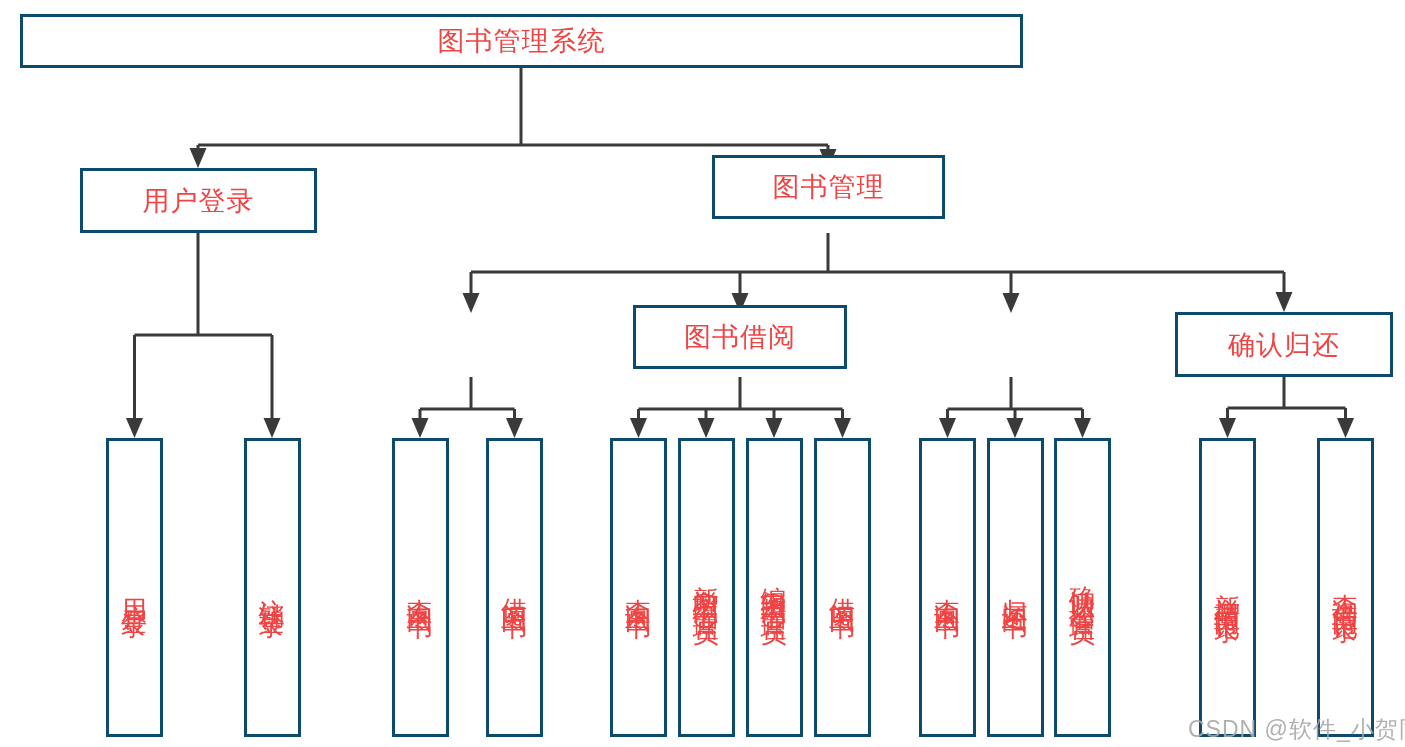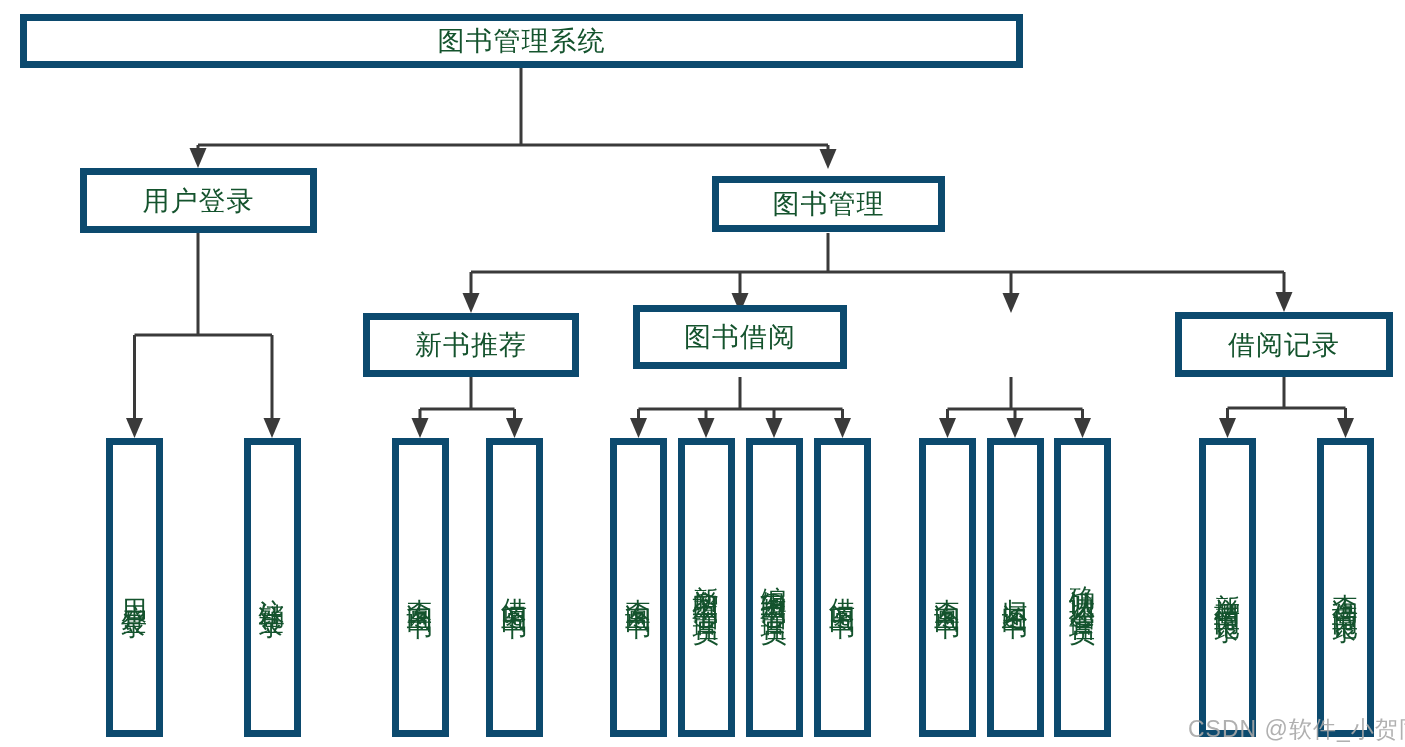--- a/index.html
+++ b/index.html
@@ -27,22 +27,22 @@
     fill: none;
   }
   .head {
     fill: #3a3a3a;
     stroke: none;
   }
   .box {
     position: absolute;
     box-sizing: border-box;
     background: #ffffff;
-    border: 7px solid #0c4a6e;
-    color: #14532d;
+    border: 3px solid #0c4a6e;
+    color: #ef4444;
     display: flex;
     align-items: center;
     justify-content: center;
     z-index: 1;
   }
   .box.h {
     font-size: 27px;
     letter-spacing: 1px;
     white-space: nowrap;
   }
@@ -126,25 +126,24 @@
       <path class="wire" d="M1284 377 V408 M1227.5 408 H1345.5"></path>
       <path class="wire" d="M1227.5 408 V424 M1345.5 408 V424"></path>
       <polygon class="head" points="1219,418 1236,418 1227.5,438"></polygon>
       <polygon class="head" points="1337,418 1354,418 1345.5,438"></polygon>
     </g>
   </svg>
 
   <div class="box h" style="left:20px; top:14px; width:1003px; height:54px">图书管理系统</div>
 
   <div class="box h" style="left:80px; top:168px; width:237px; height:65px">用户登录</div>
-  <div class="box h" style="left:712px; top:176px; width:233px; height:56px">图书管理</div>
+  <div class="box h" style="left:712px; top:155px; width:233px; height:64px">图书管理</div>
 
-  <div class="box h" style="left:363px; top:313px; width:216px; height:64px">新书推荐</div>
   <div class="box h" style="left:633px; top:305px; width:214px; height:64px">图书借阅</div>
-  <div class="box h" style="left:1175px; top:312px; width:218px; height:65px">借阅记录</div>
+  <div class="box h" style="left:1175px; top:312px; width:218px; height:65px">确认归还</div>
 
   <div class="box v" style="left:106px">用户登录</div>
   <div class="box v" style="left:243.5px">注销登录</div>
 
   <div class="box v" style="left:391.5px">查询图书</div>
   <div class="box v" style="left:486px">借阅图书</div>
 
   <div class="box v" style="left:610px">查询图书</div>
   <div class="box v" style="left:677.5px">新增图书（管理员）</div>
   <div class="box v" style="left:745.5px">编辑图书（管理员）</div>

